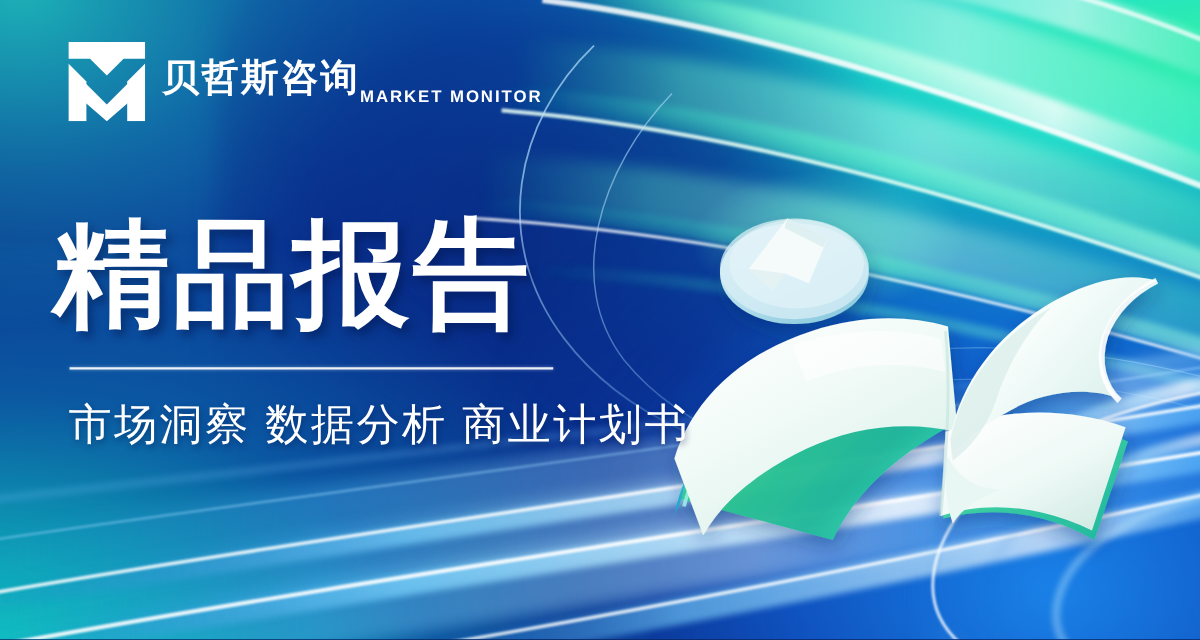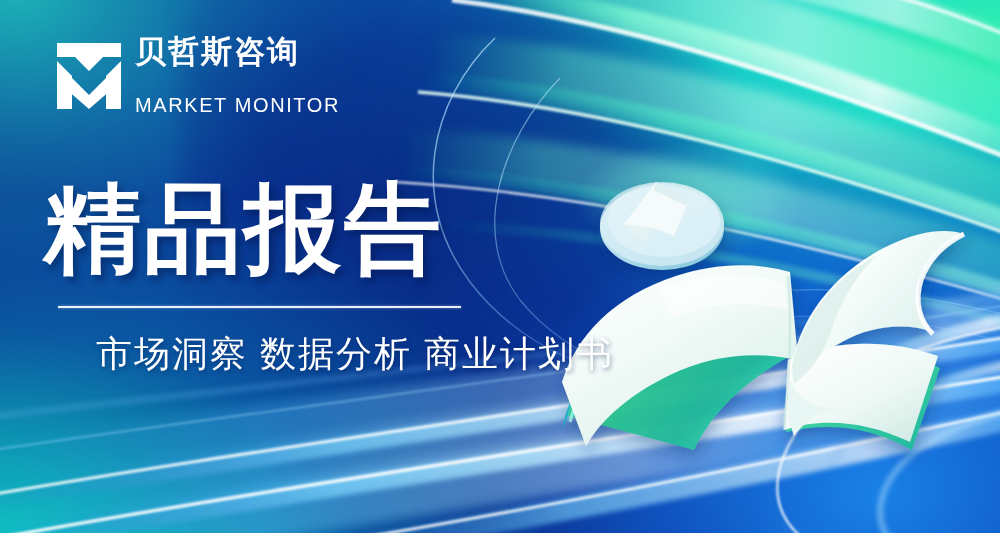--- a/index.html
+++ b/index.html
@@ -43,27 +43,27 @@
   
   .streaks{position:absolute;inset:0;}
   .streaks svg{display:block;width:100%;height:100%;}
 
   
   #logo{
     position:absolute;left:57px;top:35px;
     display:flex;align-items:center;gap:14px;
   }
   #logo .mark{width:64px;height:66px;flex:0 0 auto;}
-  #logo .words{display:flex;flex-direction:column;justify-content:center;}
+  #logo .words{display:flex;flex-direction:row;justify-content:center;}
   .logo-cn{
     color:#ffffff;font-size:31px;font-weight:700;line-height:1.1;
     letter-spacing:2px;white-space:nowrap;
   }
   .logo-en{
-    color:#ffffff;font-size:20px;font-weight:400;line-height:1.2;
+    color:#ffffff;font-size:14px;font-weight:700;line-height:1.2;
     letter-spacing:1.6px;margin-top:24px;white-space:nowrap;
   }
 
   
   #headline{
     position:absolute;left:44px;top:178px;
     color:#ffffff;
     font-size:97px;font-weight:700;line-height:1.06;
     letter-spacing:3px;white-space:nowrap;
     text-shadow:4px 5px 7px rgba(3,20,70,.45);
@@ -71,21 +71,20 @@
   #divider{
     position:absolute;left:58px;top:306px;width:403px;height:2px;
     background:rgba(255,255,255,.92);
     box-shadow:0 0 3px rgba(255,255,255,.45);
   }
   #subline{
     position:absolute;left:57px;top:330px;
     color:#ffffff;font-size:36px;font-weight:400;
     letter-spacing:2px;white-space:nowrap;
     text-shadow:1px 2px 5px rgba(3,20,70,.45);
-    margin-left:39px;
   }
 
   
   #book{position:absolute;left:540px;top:150px;width:430px;height:300px;}
   #book svg{display:block;width:100%;height:100%;overflow:visible;}
 </style>
 </head>
 <body>
 
 <div id="banner">

